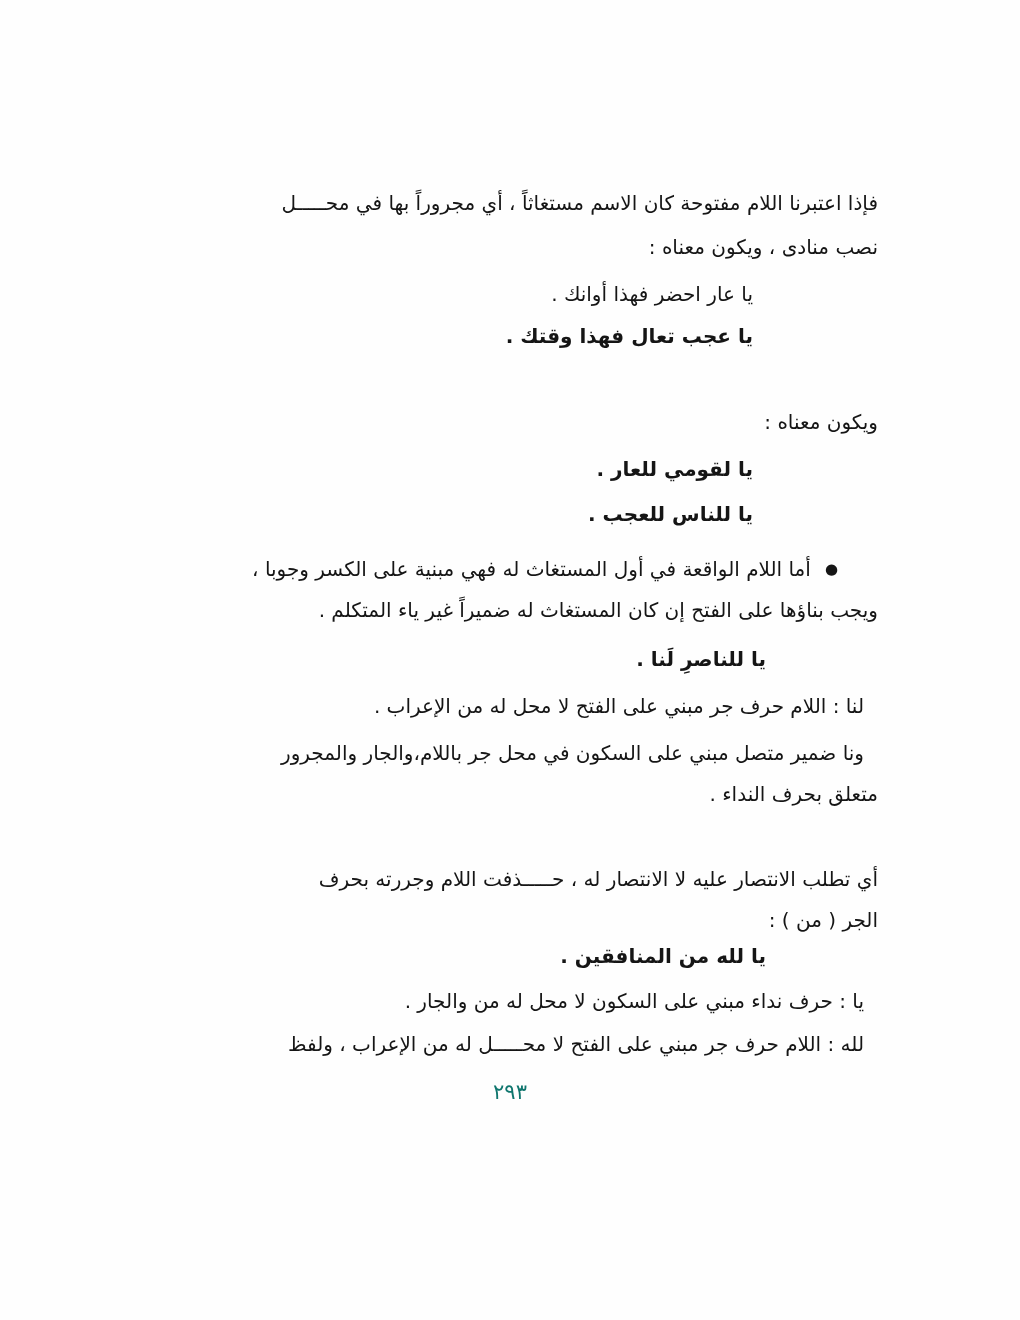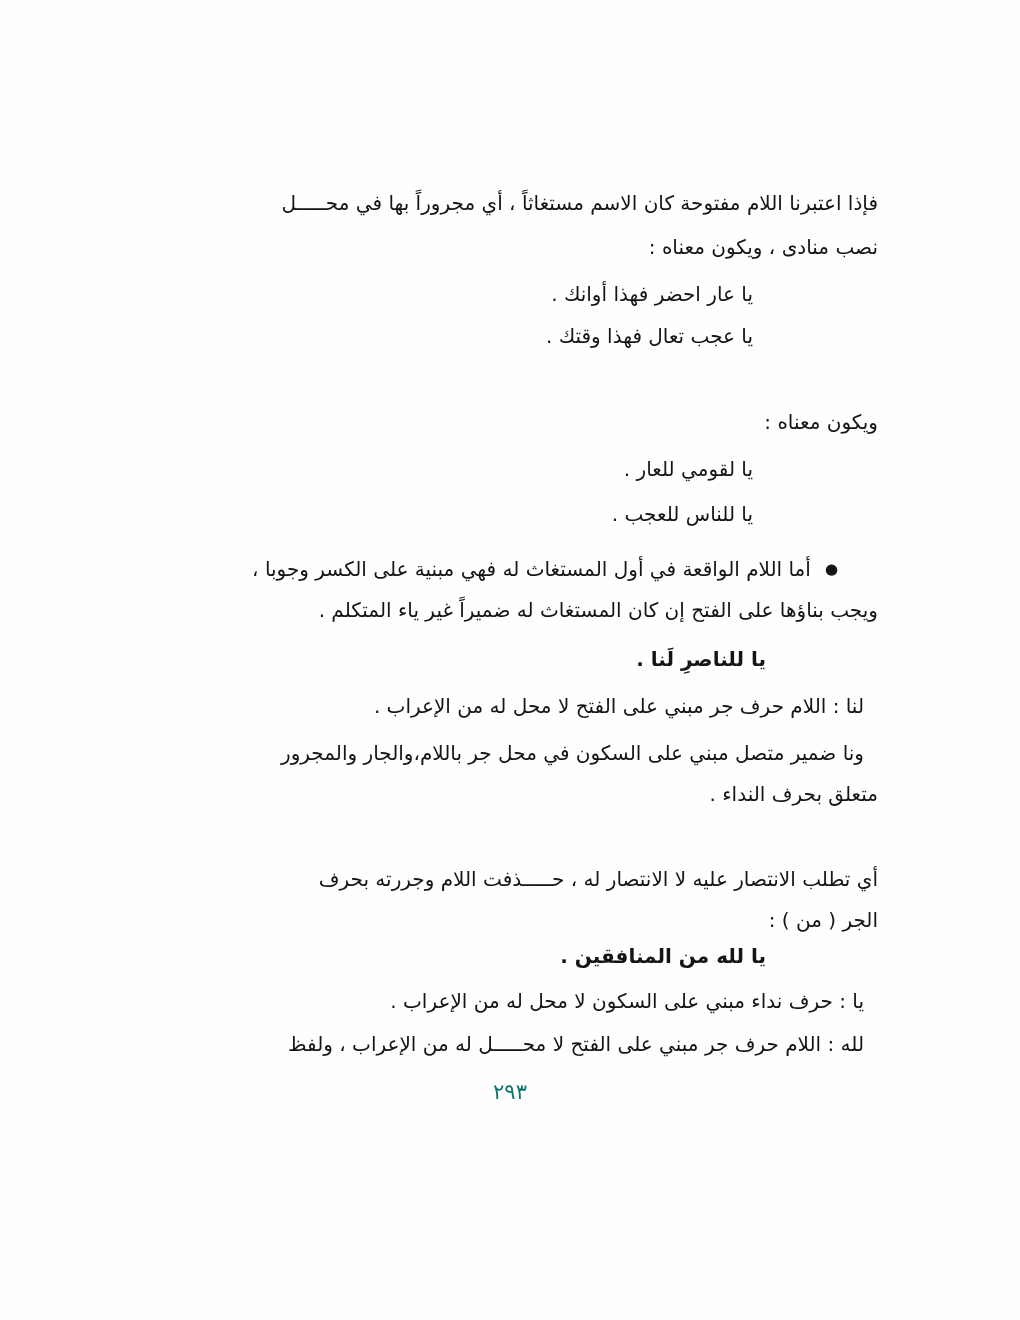--- a/index.html
+++ b/index.html
@@ -29,21 +29,21 @@
     right: 0;
     white-space: nowrap;
     font-size: 20px;
     line-height: 27px;
     text-align: right;
     direction: rtl;
   }
   .indent-sm   { right: 14px; }
   .example     { right: 125px; }
   .example-b   { right: 112px; font-weight: bold; }
-  .bold        { font-weight: normal; }
+  .bold        { font-weight: bold; }
   .bullet-line { right: 40px; }
   .bullet {
     display: inline-block;
     font-size: 15px;
     vertical-align: 2px;
     margin-left: 14px;
   }
   .pagenum {
     position: absolute;
     top: 1080px;
@@ -81,19 +81,19 @@
 
     <div class="line indent-sm" style="top:693px">لنا : اللام حرف جر مبني على الفتح لا محل له من الإعراب .</div>
     <div class="line indent-sm" style="top:740px">ونا ضمير متصل مبني على السكون في محل جر باللام،والجار والمجرور</div>
     <div class="line" style="top:781px">متعلق بحرف النداء .</div>
 
     <div class="line" style="top:866px">أي تطلب الانتصار عليه لا الانتصار له ، حـــــذفت اللام وجررته بحرف</div>
     <div class="line" style="top:907px">الجر ( من ) :</div>
 
     <div class="line example-b" style="top:943px">يا لله من المنافقين .</div>
 
-    <div class="line indent-sm" style="top:988px">يا : حرف نداء مبني على السكون لا محل له من الإعراب .</div>
+    <div class="line indent-sm" style="top:988px">يا : حرف نداء مبني على السكون لا محل له من والجار .</div>
     <div class="line indent-sm" style="top:1031px">لله : اللام حرف جر مبني على الفتح لا محـــــل له من الإعراب ، ولفظ</div>
 
   </div>
 
   <div class="pagenum">٢٩٣</div>
 </div>
 
 </body></html>

